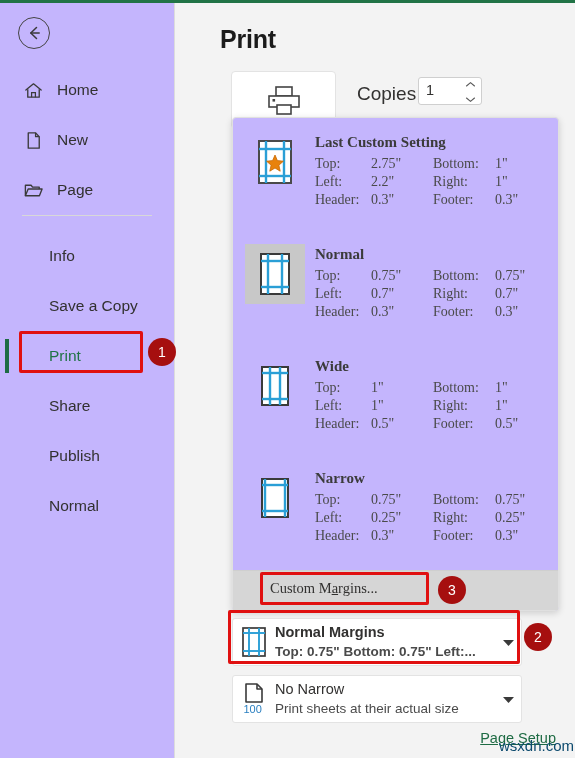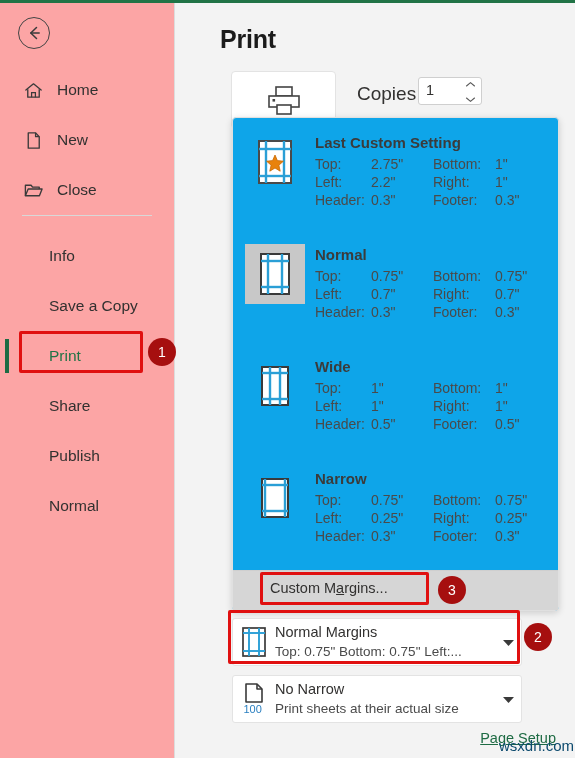--- a/index.html
+++ b/index.html
@@ -18,21 +18,21 @@
   
   .top-strip {
     position: absolute; top: 0; left: 0;
     width: 575px; height: 3px;
     background: #217346;
   }
   
   .sidebar {
     position: absolute; top: 3px; left: 0;
     width: 175px; height: 755px;
-    background: #fca5a5;
+    background: #c4b5fd;
     border-right: 1px solid #dcdcdc;
   }
   .back-btn {
     position: absolute; top: 14px; left: 18px;
     width: 32px; height: 32px;
     border-radius: 50%;
     border: 1.4px solid #444;
     display: flex; align-items: center; justify-content: center;
     background: transparent;
   }
@@ -111,24 +111,25 @@
     position: absolute; right: 5px; top: 3px;
     width: 12px; height: 22px;
     display: flex; flex-direction: column; justify-content: space-between;
     align-items: center;
   }
 
   
   .margins-panel {
     position: absolute; top: 114px; left: 56px;
     width: 327px; height: 494px;
-    background: #0ea5e9;
+    background: #c4b5fd;
     border: 1px solid #e0e0e0;
     border-radius: 4px;
     box-shadow: 0 2px 7px rgba(0,0,0,0.16);
+    font-family: Liberation Serif, serif;
   }
   .preset {
     position: relative;
     height: 112px;
     display: flex;
     padding: 14px 0 0 12px;
   }
   .preset-icon-wrap {
     width: 60px; height: 60px;
     flex: 0 0 auto;
@@ -162,21 +163,21 @@
 
   
   .combo {
     position: absolute; left: 56px;
     width: 290px; height: 48px;
     background: #fff;
     border: 1px solid #e3e3e3;
     border-radius: 3px;
     display: flex; align-items: center;
   }
-  .combo.margins { top: 615px; }
+  .combo.margins { top: 615px; font-weight: bold; }
   .combo.scaling { top: 672px; }
   .combo-ico {
     width: 42px; flex: 0 0 auto;
     display: flex; align-items: center; justify-content: center;
   }
   .combo-text { flex: 1 1 auto; }
   .combo-t1 { font-size: 14.5px; color: #323130; line-height: 1.35; }
   .combo-t2 { font-size: 13.5px; color: #4a4a4a; line-height: 1.35; }
   .combo-caret {
     width: 26px; flex: 0 0 auto;
@@ -258,21 +259,21 @@
         <span class="nav-label">New</span>
       </div>
 
       <div class="nav-item">
         <span class="nv-ico">
           <svg width="21" height="21" viewBox="0 0 22 22">
             <path d="M2.5 16.5 L2.5 5.5 L8.5 5.5 L10 7.5 L17 7.5 L17 9.3" fill="none" stroke="#3a3a3a" stroke-width="1.4" stroke-linejoin="round"></path>
             <path d="M2.5 16.5 L5.4 9.4 L20 9.4 L17.2 16.5 Z" fill="none" stroke="#3a3a3a" stroke-width="1.4" stroke-linejoin="round"></path>
           </svg>
         </span>
-        <span class="nav-label">Close</span>
+        <span class="nav-label">Page</span>
       </div>
     </div>
 
     <div class="nav-divider"></div>
 
     <div class="nav-bottom">
       <div class="nav-item2">
         <span class="nav-label">Info</span>
       </div>
       <div class="nav-item2">

